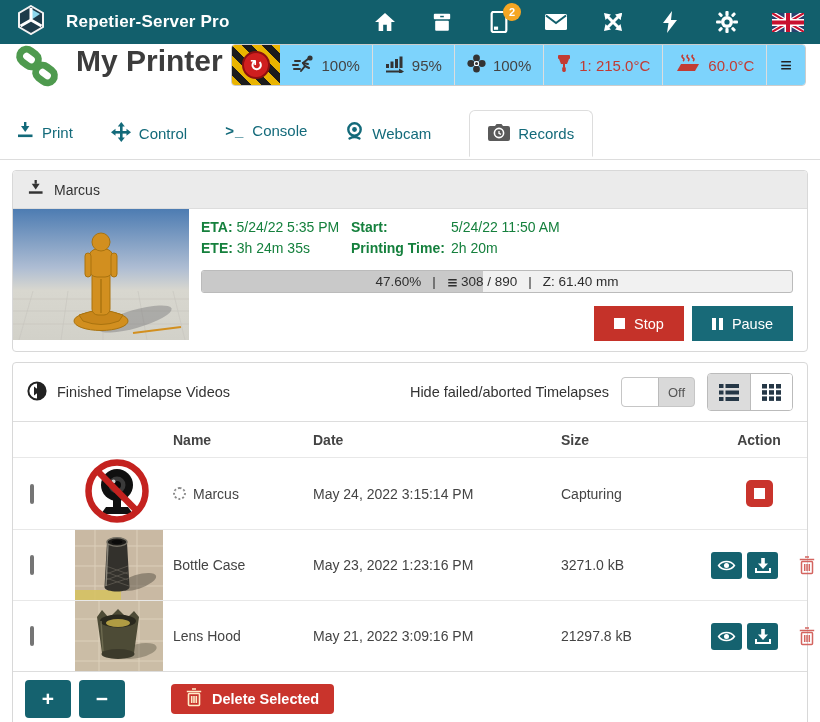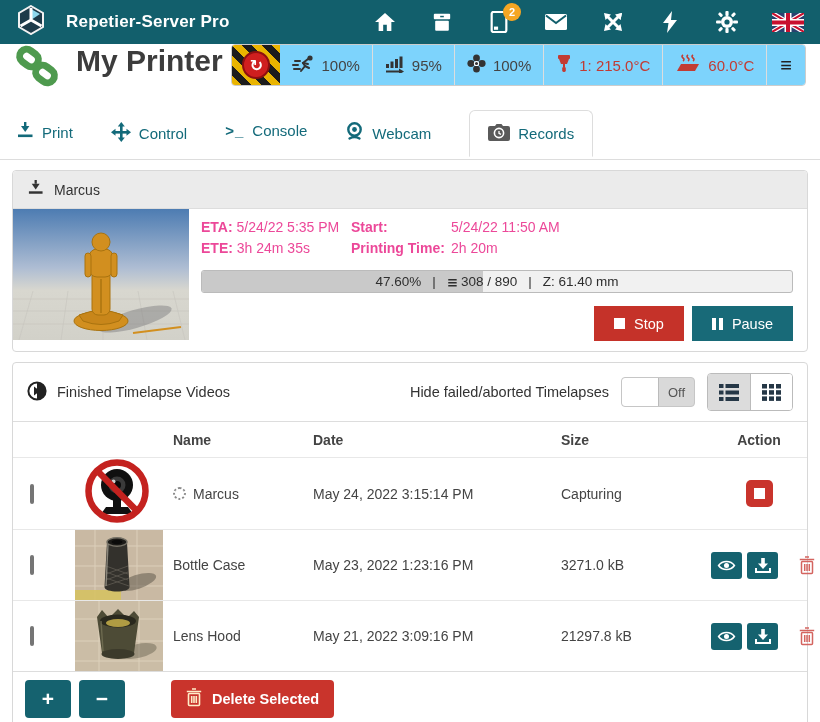--- a/index.html
+++ b/index.html
@@ -30,21 +30,21 @@
   .tab { display:flex; align-items:center; gap:8px; color:#136a7a; font-size:15px; font-weight:400; padding:12px 0; margin-right:38px; cursor:pointer; }
   .tab.active { background:#fff; border:1px solid #ddd; border-bottom:1px solid #fff; border-radius:6px 6px 0 0; padding:12px 18px; margin-bottom:-1px; margin-right:0; }
   .console-glyph { font-weight:700; font-size:15px; letter-spacing:1px; }
 
   
   .panel { margin:10px 12px 0 12px; border:1px solid #d8d8d8; border-radius:4px; background:#fff; }
   .panel-head { background:#ebebeb; border-bottom:1px solid #ddd; border-radius:4px 4px 0 0; padding:9px 14px; display:flex; align-items:center; gap:10px; font-size:14px; color:#333; }
   .job-body { display:flex; }
   .job-thumb { width:176px; height:131px; border-right:1px solid #ddd; flex:none; }
   .job-info { flex:1; padding:8px 14px 10px 12px; }
-  .job-grid { display:grid; grid-template-columns:150px 100px 1fr; font-size:14px; line-height:21px; color:#ec4899; }
+  .job-grid { display:grid; grid-template-columns:150px 100px 1fr; font-size:14px; line-height:21px; color:#15803d; }
   .job-grid b { font-weight:700; }
   .progress { margin-top:11px; height:23px; border:1px solid #bbb; border-radius:3px; background:#f1f1f1; position:relative; overflow:hidden; }
   .progress-fill { position:absolute; left:0; top:0; bottom:0; background:#c9c9c9; }
   .progress-text { position:absolute; inset:0; display:flex; align-items:center; justify-content:center; gap:11px; font-size:13.5px; color:#2e2e2e; }
   .progress-text .lay { display:flex; align-items:center; gap:3px; }
   .progress-text .lay .gl { font-weight:700; font-family:"DejaVu Sans",sans-serif; }
   .job-btns { margin-top:13px; display:flex; justify-content:flex-end; gap:8px; }
   .btn { display:flex; align-items:center; gap:9px; border:none; border-radius:0; color:#fff; font-size:14.5px; font-family:inherit; padding:0 20px; height:35px; cursor:pointer; }
   .btn-red { background:#c53229; }
   .btn-teal { background:#186a78; }
@@ -74,21 +74,21 @@
   .name-wrap { display:flex; align-items:center; gap:7px; }
   .spinner { width:13px; height:13px; border:2px dotted #8a8a8a; border-radius:50%; flex:none; }
   .act-cell { display:flex; align-items:center; justify-content:center; gap:5px; }
   .stop-cap { width:27px; height:27px; background:#c9342c; border-radius:5px; display:flex; align-items:center; justify-content:center; cursor:pointer; }
   .stop-cap i { width:11px; height:11px; background:#fff; display:block; }
   .mini-btn { width:31px; height:27px; background:#15626f; border-radius:3px; display:flex; align-items:center; justify-content:center; cursor:pointer; }
   .trash-btn { margin-left:16px; cursor:pointer; display:flex; align-items:center; }
 
   .tl-foot { display:flex; align-items:center; gap:8px; padding:8px 12px; border-top:1px solid #ddd; }
   .pm-btn { width:46px; height:38px; background:#15626f; color:#fff; border:none; border-radius:4px; font-size:21px; font-weight:700; cursor:pointer; display:flex; align-items:center; justify-content:center; font-family:inherit; }
-  .del-btn { margin-left:38px; background:#c9342c; color:#fff; border:none; border-radius:4px; height:38px; padding:0 15px; font-size:14.5px; font-weight:700; display:flex; align-items:center; gap:10px; cursor:pointer; font-family:inherit; }
+  .del-btn { margin-left:38px; background:#c9342c; color:#fff; border:none; border-radius:4px; height:30px; padding:0 15px; font-size:14.5px; font-weight:700; display:flex; align-items:center; gap:10px; cursor:pointer; font-family:inherit; }
 </style>
 </head>
 <body>
 
 <div class="page">
 
   <div class="navbar">
     <div class="brand">
       <span>
         <svg width="30" height="30" viewBox="0 0 30 30">

